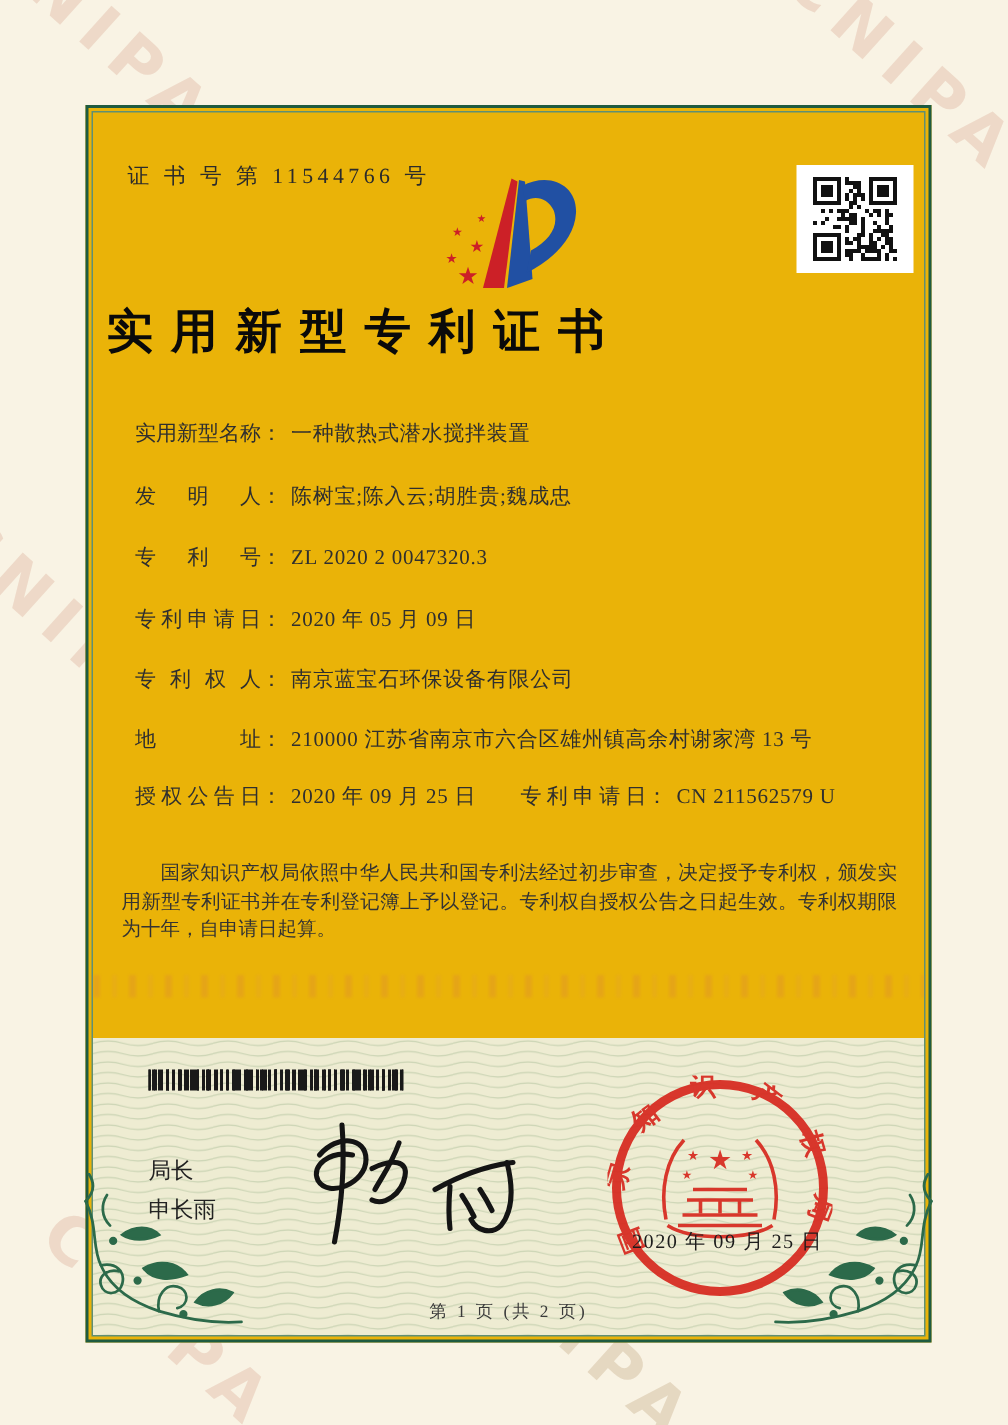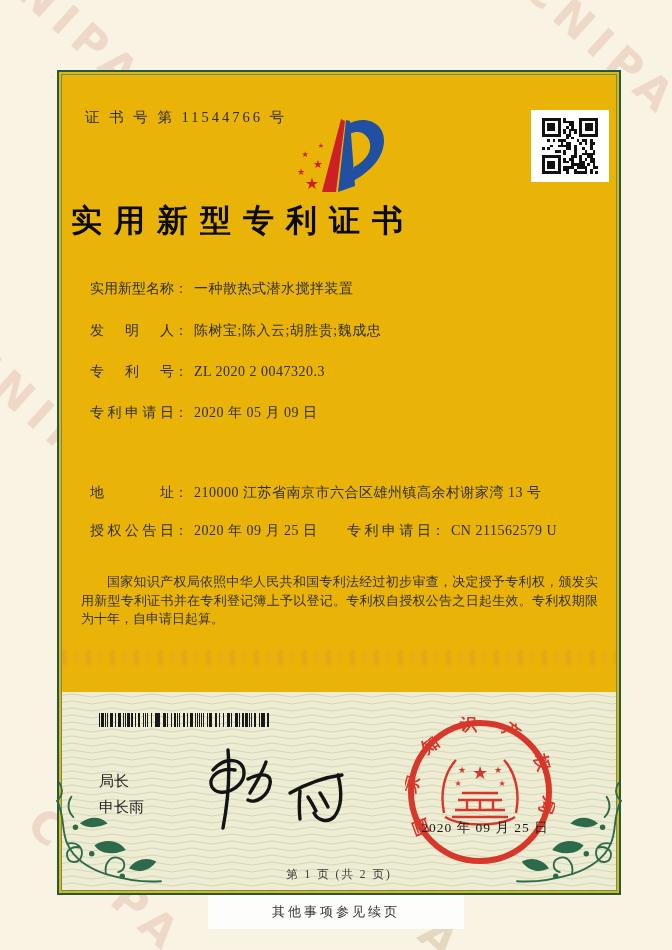--- a/index.html
+++ b/index.html
@@ -240,20 +240,23 @@
     </div>
     <div class="row r1">
       <span class="flabel">发 明 人</span><span class="colon">：</span><span class="fval">陈树宝;陈入云;胡胜贵;魏成忠</span>
     </div>
     <div class="row r2">
       <span class="flabel">专 利 号</span><span class="colon">：</span><span class="fval">ZL 2020 2 0047320.3</span>
     </div>
     <div class="row r3">
       <span class="flabel">专利申请日</span><span class="colon">：</span><span class="fval">2020 年 05 月 09 日</span>
     </div>
+    <div class="row r4">
+      <span class="flabel">专 利 权 人</span><span class="colon">：</span><span class="fval">南京蓝宝石环保设备有限公司</span>
+    </div>
     <div class="row r5">
       <span class="flabel">地 址</span><span class="colon">：</span><span class="fval">210000 江苏省南京市六合区雄州镇高余村谢家湾 13 号</span>
     </div>
     <div class="row r6">
       <span class="flabel">授权公告日</span><span class="colon">：</span><span class="fval">2020 年 09 月 25 日</span>
       <span class="field2">
         <span class="flabel">专利申请日</span><span class="colon">：</span><span class="fval">CN 211562579 U</span>
       </span>
     </div>
 
@@ -339,16 +342,13 @@
         <path d="M44,62 C54,56 66,58 72,66 C62,70 50,70 44,62 Z" fill="#2c6a4a"></path>
         <path d="M78,84 C84,76 94,74 102,78 C96,86 86,88 78,84 Z" fill="#2c6a4a"></path>
         <path d="M22,34 C16,28 16,20 20,14"></path>
         <circle cx="24" cy="44" r="1.8" fill="#2c6a4a"></circle>
         <circle cx="40" cy="70" r="1.8" fill="#2c6a4a"></circle>
         <circle cx="70" cy="92" r="1.8" fill="#2c6a4a"></circle>
       </g>
     </svg>
   </div>
 
-  <div class="contbox">
-    <span class="contnote">其他事项参见续页</span>
-  </div>
 </div>
 
 </body></html>

